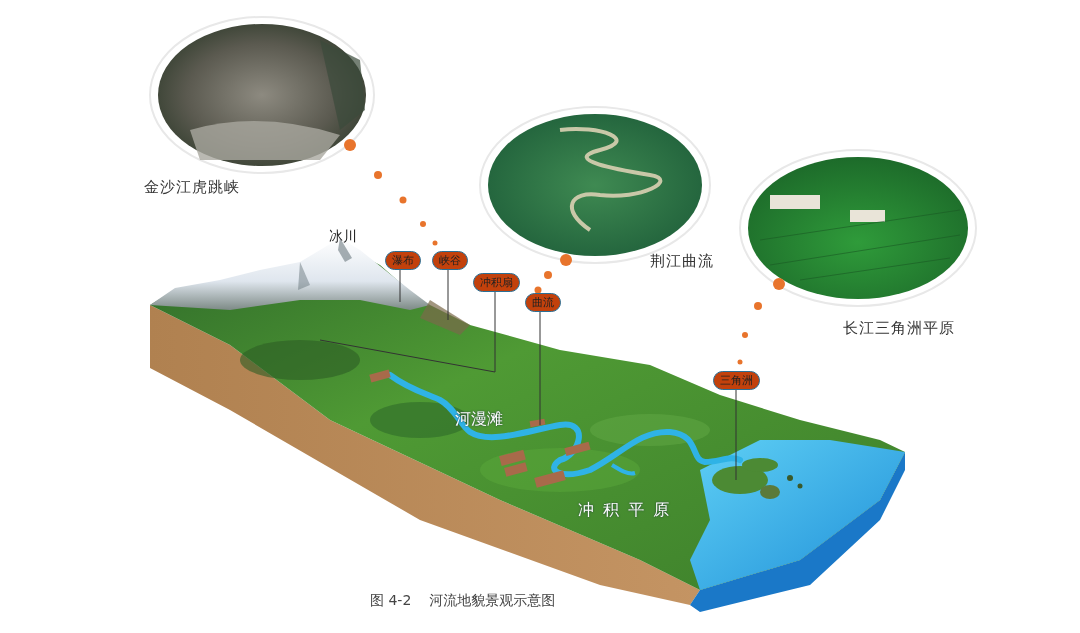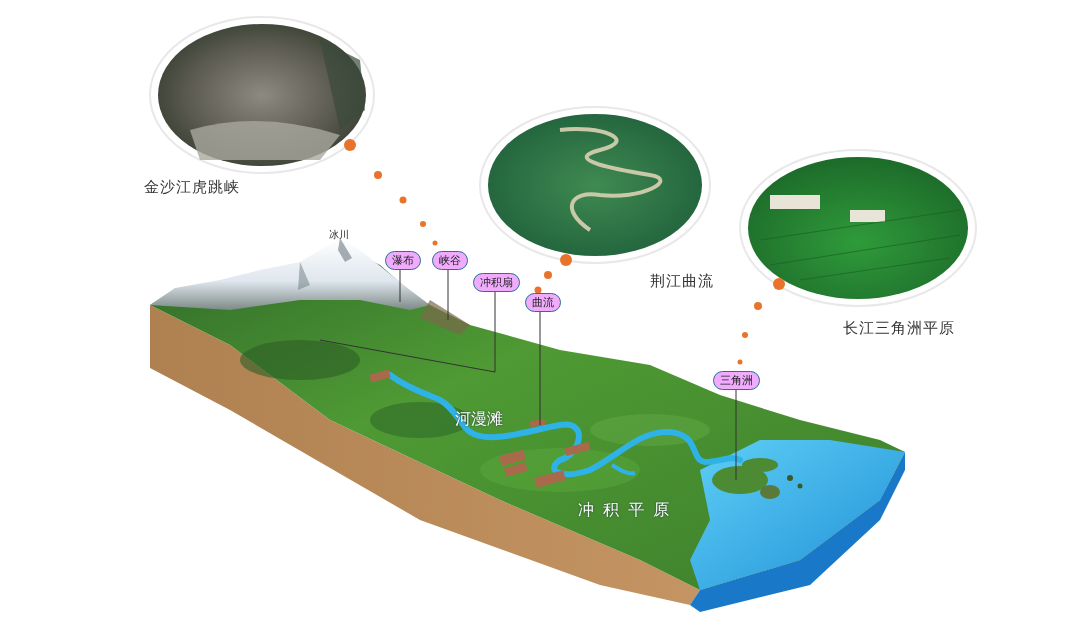--- a/index.html
+++ b/index.html
@@ -1,21 +1,21 @@
 <!DOCTYPE html>
 <html><head>
 <meta charset="utf-8">
 <style>
   html,body{margin:0;padding:0;background:#ffffff;}
   body{width:1080px;height:633px;position:relative;overflow:hidden;font-family:"DejaVu Sans","Liberation Sans",sans-serif;}
   .stage{position:absolute;left:0;top:0;width:1080px;height:449px;}
   svg.main{position:absolute;left:0;top:0;}
   .photo-caption{position:absolute;font-size:15px;color:#333;letter-spacing:1px;white-space:nowrap;}
-  .tag{position:absolute;background:#f0abfc;border:1.5px solid #2a6f95;border-radius:10px;font-size:11px;color:#222;padding:1px 6px;white-space:nowrap;line-height:15px;}
-  .plain-label{position:absolute;font-size:10px;color:#222;white-space:nowrap;text-align:center;}
+  .tag{position:absolute;background:#c2410c;border:1.5px solid #2a6f95;border-radius:10px;font-size:11px;color:#222;padding:1px 6px;white-space:nowrap;line-height:15px;}
+  .plain-label{position:absolute;font-size:14px;color:#222;white-space:nowrap;text-align:center;}
   .map-label{position:absolute;font-size:16px;color:#fff;white-space:nowrap;text-shadow:0 0 2px #234;letter-spacing:2px;}
   .fig-caption{position:absolute;left:370px;top:592px;font-size:14px;color:#444;white-space:nowrap;}
   .fig-caption .num{margin-right:18px;}
 </style>
 </head>
 <body>
 
 <div class="stage">
 
 <svg class="main" width="1080" height="633" viewBox="0 0 1080 633">
@@ -139,27 +139,30 @@
     <line x1="400" y1="268" x2="400" y2="302"></line>
     <line x1="448" y1="268" x2="448" y2="320"></line>
     <line x1="495" y1="290" x2="495" y2="372"></line>
     <line x1="540" y1="310" x2="540" y2="425"></line>
     <line x1="736" y1="388" x2="736" y2="480"></line>
     <line x1="320" y1="340" x2="495" y2="372"></line>
   </g>
 </svg>
 
 <div class="photo-caption" style="left:144px;top:178px;">金沙江虎跳峡</div>
-<div class="photo-caption" style="left:650px;top:272px;">荆江曲流</div>
+<div class="photo-caption" style="left:650px;top:252px;">荆江曲流</div>
 <div class="photo-caption" style="left:843px;top:319px;">长江三角洲平原</div>
 
 <div class="tag" style="left:385px;top:251px;">瀑布</div>
 <div class="tag" style="left:432px;top:251px;">峡谷</div>
 <div class="tag" style="left:473px;top:273px;">冲积扇</div>
 <div class="tag" style="left:525px;top:293px;font-family:Liberation Serif, serif;">曲流</div>
 <div class="tag" style="left:713px;top:371px;">三角洲</div>
 
 <div class="plain-label" style="left:329px;top:228px;">冰川</div>
 <div class="map-label" style="left:455px;top:409px;letter-spacing:0;">河漫滩</div>
 <div class="map-label" style="left:578px;top:500px;">冲 积 平 原</div>
 
+<div class="fig-caption">
+  <span class="num">图 4-2</span><span>河流地貌景观示意图</span>
+</div>
 
 </div>
 
 </body></html>

